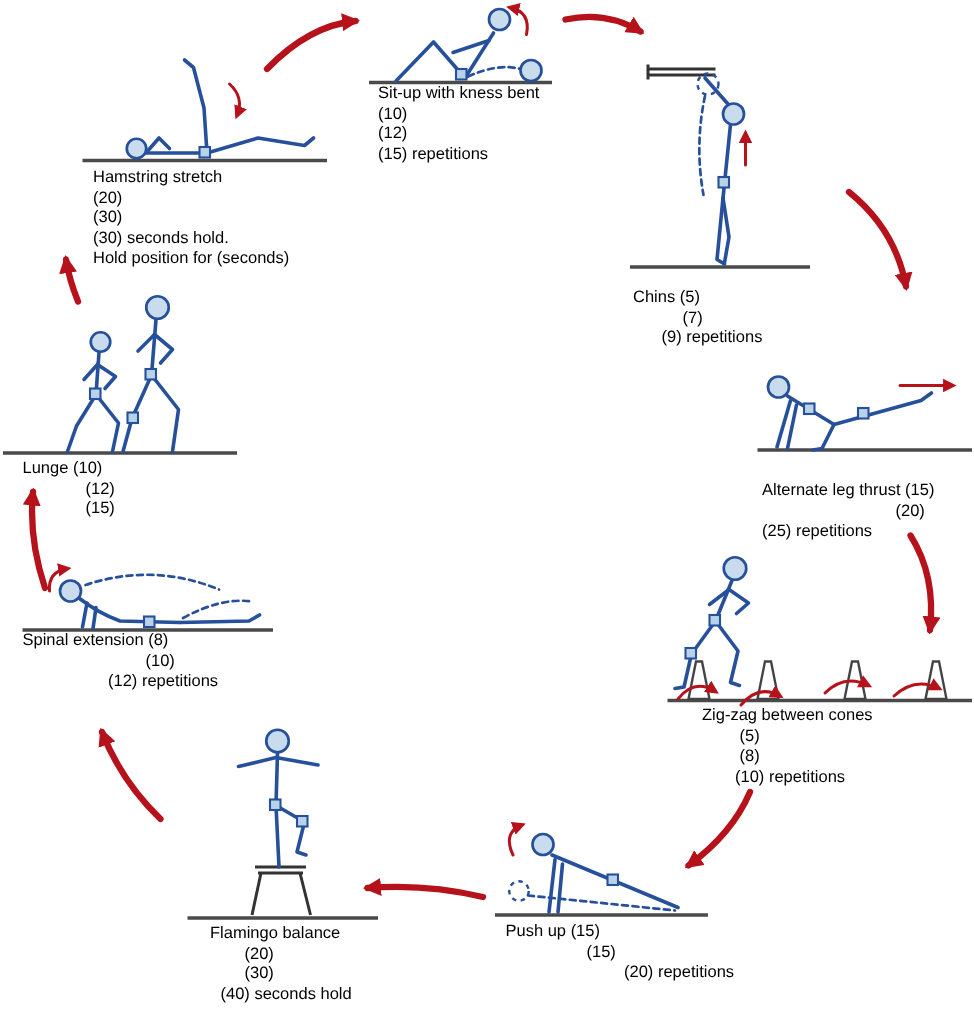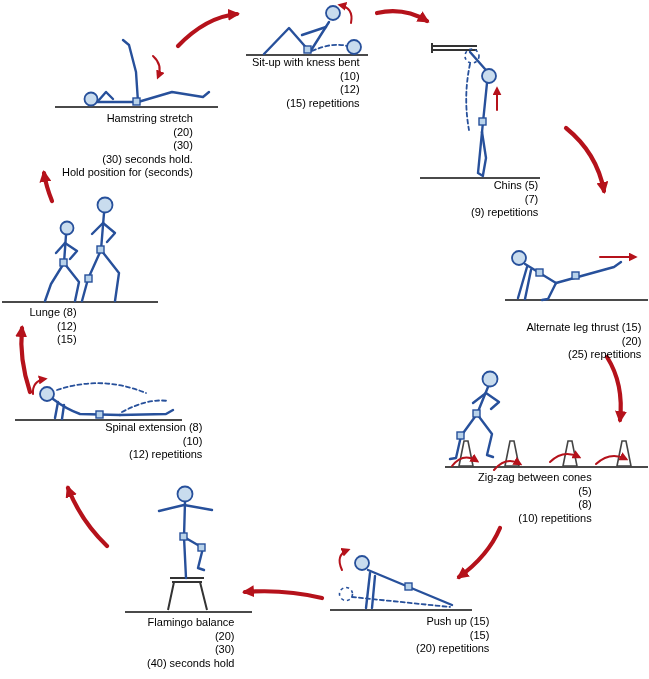--- a/index.html
+++ b/index.html
@@ -10,21 +10,21 @@
   .dash{stroke-dasharray:4 3;stroke-width:1.8;}
   .head{fill:#c9dcee;stroke:#27509b;stroke-width:1.8;}
   .dashhead{fill:none;stroke:#27509b;stroke-width:1.6;stroke-dasharray:3 3;}
   .joint{fill:#b8d2ea;stroke:#27509b;stroke-width:1.4;}
   .ground{stroke:#4a4a4a;stroke-width:2.2;stroke-linecap:butt;}
   .bar{stroke:#333;stroke-width:2;fill:none;}
   .cone{stroke:#444;stroke-width:1.6;fill:#fff;}
   .arrL{stroke:#b5121b;stroke-width:4.2;fill:none;stroke-linecap:round;marker-end:url(#ahL);}
   .arrS{stroke:#b5121b;stroke-width:2;fill:none;stroke-linecap:round;marker-end:url(#ahS);}
   .station{position:absolute;font-size:11px;line-height:13.5px;color:#000;white-space:nowrap;}
-  .station div{white-space:nowrap;text-align:right;}
+  .station div{white-space:nowrap;}
 </style>
 </head>
 <body>
 
 <div class="canvas">
 
   <svg class="scene" width="649" height="679" viewBox="0 0 649 679">
     <defs>
       <marker id="ahL" viewBox="0 0 10 10" refX="7.5" refY="5" markerWidth="12" markerHeight="12" orient="auto" markerUnits="userSpaceOnUse">
           <path d="M0,0 L10,5 L0,10 Z" fill="#b5121b"></path>
@@ -179,33 +179,33 @@
     <div>Hold position for (seconds)</div>
   </div>
 
   <div class="station" style="left:252px;top:56px">
     <div>Sit-up with kness bent</div>
     <div>(10)</div>
     <div>(12)</div>
     <div>(15) repetitions</div>
   </div>
 
-  <div class="station" style="left:422px;top:179px">
+  <div class="station" style="left:422px;top:192px">
     <div>Chins (5)</div>
     <div style="margin-left:33px">(7)</div>
-    <div style="margin-left:49px">(9) repetitions</div>
+    <div style="margin-left:19px">(9) repetitions</div>
   </div>
 
   <div class="station" style="left:508px;top:321px">
     <div>Alternate leg thrust (15)</div>
     <div style="margin-left:89px">(20)</div>
-    <div style="margin-left:60px">(25) repetitions</div>
-  </div>
-
-  <div class="station" style="left:478px;top:471px">
+    <div style="">(25) repetitions</div>
+  </div>
+
+  <div class="station" style="left:468px;top:471px">
     <div>Zig-zag between cones</div>
     <div style="margin-left:25px">(5)</div>
     <div style="margin-left:25px">(8)</div>
     <div style="margin-left:22px">(10) repetitions</div>
   </div>
 
   <div class="station" style="left:337px;top:615px">
     <div>Push up (15)</div>
     <div style="margin-left:54px">(15)</div>
     <div style="margin-left:79px">(20) repetitions</div>
@@ -214,22 +214,22 @@
   <div class="station" style="left:140px;top:616px">
     <div>Flamingo balance</div>
     <div style="margin-left:23px">(20)</div>
     <div style="margin-left:23px">(30)</div>
     <div style="margin-left:7px">(40) seconds hold</div>
   </div>
 
   <div class="station" style="left:15px;top:421px">
     <div>Spinal extension (8)</div>
     <div style="margin-left:82px">(10)</div>
-    <div style="margin-left:114px">(12) repetitions</div>
+    <div style="margin-left:57px">(12) repetitions</div>
   </div>
 
   <div class="station" style="left:15px;top:306px">
-    <div>Lunge (8)</div>
+    <div>Lunge (10)</div>
     <div style="margin-left:42px">(12)</div>
     <div style="margin-left:42px">(15)</div>
   </div>
 
 </div>
 
 </body></html>

